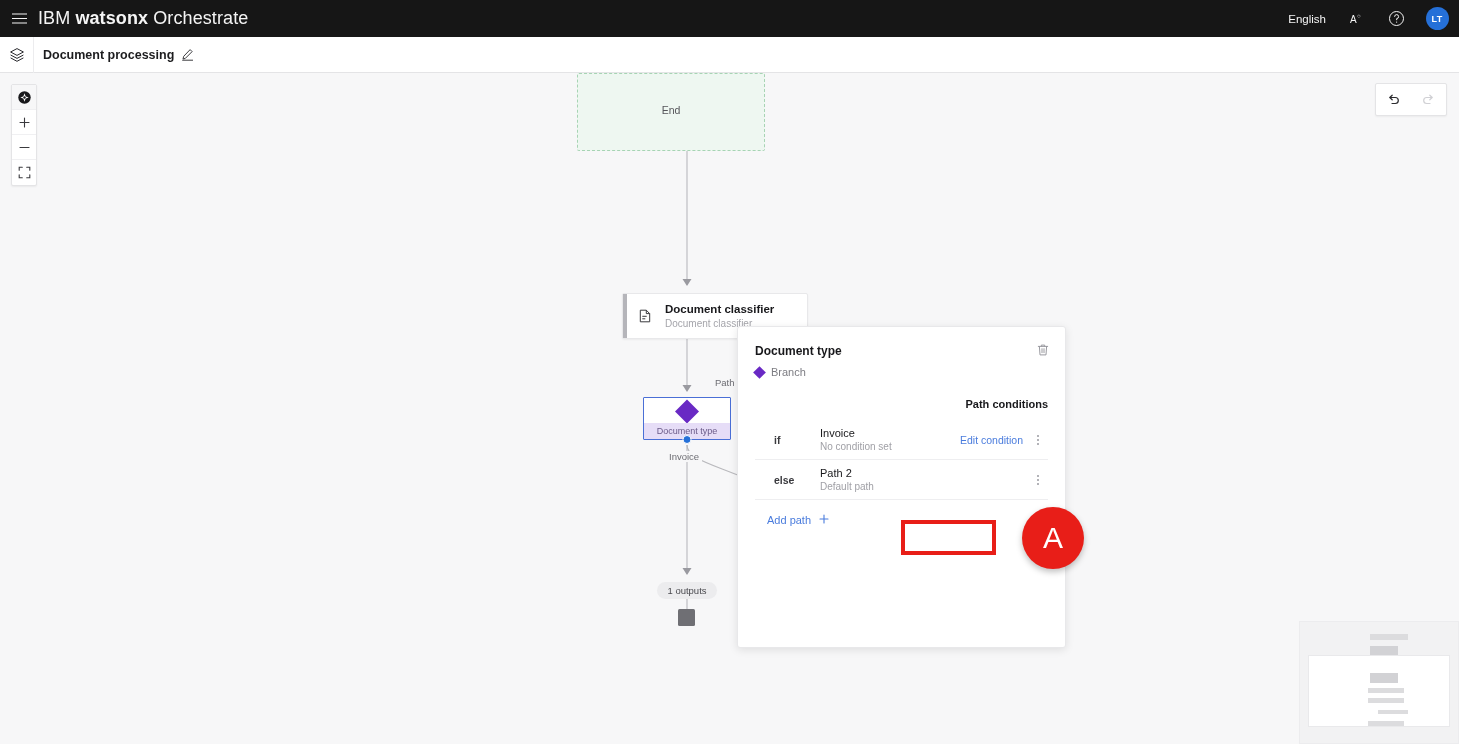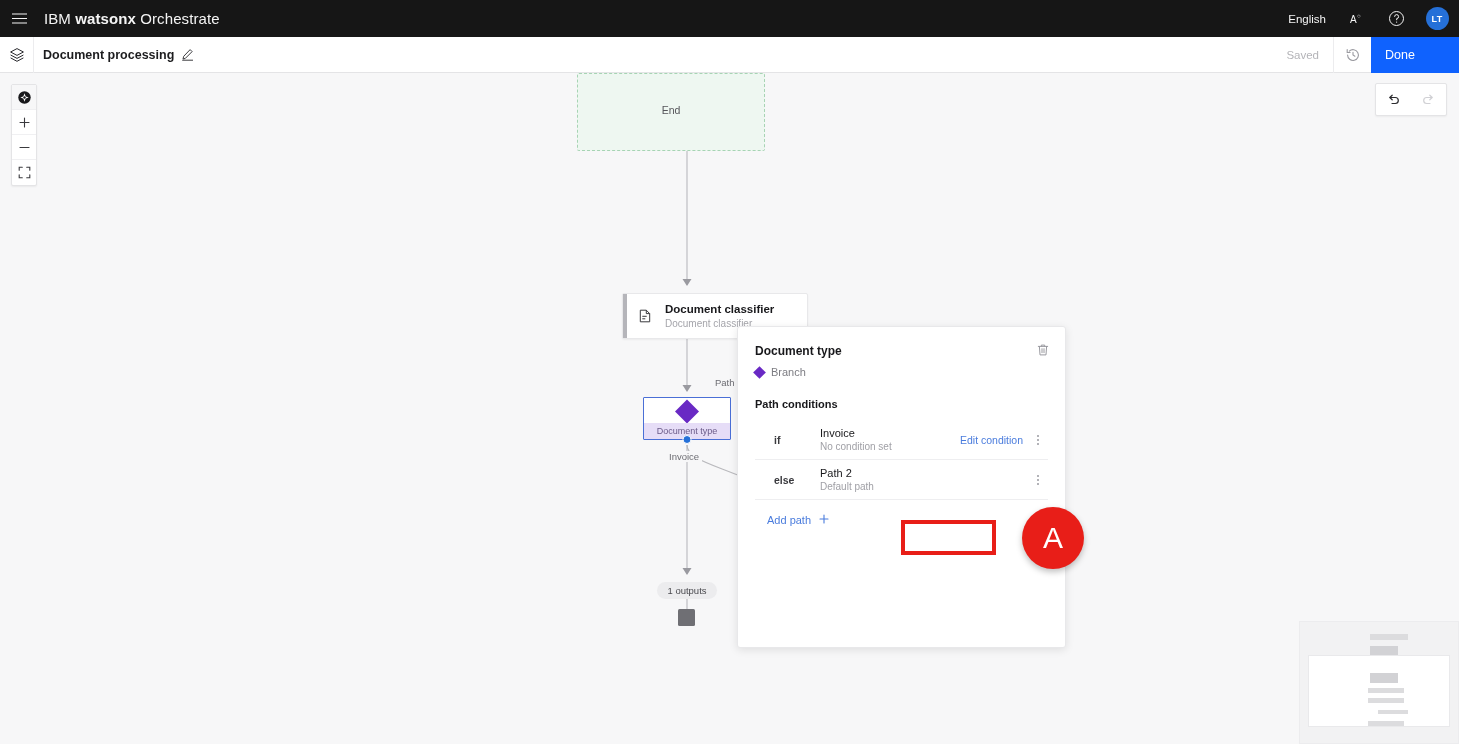--- a/index.html
+++ b/index.html
@@ -18,21 +18,21 @@
   }
   .hamburger {
     width: 38px; height: 37px; display: flex; align-items: center;
     justify-content: center; cursor: pointer;
   }
   .hamburger span {
     display: block; width: 15px; height: 1.6px; background: #f4f4f4;
     box-shadow: 0 -4.5px 0 #f4f4f4, 0 4.5px 0 #f4f4f4;
   }
   .brand {
-    color: #f4f4f4; font-size: 15px; margin-left: 6px;
+    color: #f4f4f4; font-size: 18px; 
     letter-spacing: .1px; white-space: nowrap;
   }
   .brand b { font-weight: 600; }
   .topbar-right {
     margin-left: auto; display: flex; align-items: center; height: 37px;
   }
   .lang {
     color: #f4f4f4; font-size: 11.5px; padding: 0 13px;
     cursor: pointer; white-space: nowrap;
   }
@@ -205,21 +205,21 @@
   .panel-subtype-label { font-size: 11px; color: #7c7c82; }
   .trash {
     position: absolute; right: 15px; top: 16px; cursor: pointer; color: #9a9aa0;
   }
   .panel-desc {
     padding: 0 17px; margin-top: 15px; font-size: 11.5px; color: #38383c;
     line-height: 15px;
   }
   .panel-sect {
     padding: 0 17px; margin-top: 20px; font-size: 11px;
-    font-weight: 700; color: #18181b;
+    font-weight: 700; color: #18181b; text-align: right;
   }
   .cond-list { margin-top: 10px; padding: 0 17px; }
   .cond-row {
     display: flex; align-items: center; height: 40px;
     border-bottom: 1px solid #eeeef0; position: relative;
   }
   .cond-kw {
     width: 46px; font-size: 10.5px; font-weight: 700; color: #3a3a3e; margin-left: 19px;
   }
   .cond-main { flex: 1; }
@@ -297,31 +297,20 @@
       </svg>
     </div>
     <div class="flow-title">
       <span>Document processing</span>
       <span class="pencil">
         <svg width="13" height="13" viewBox="0 0 13 13" fill="none" stroke="#3a3a3e" stroke-width="1" stroke-linecap="round" stroke-linejoin="round">
           <path d="M9.4 1.9 11.1 3.6 4.3 10.4 2 11l.6-2.3z"></path>
           <path d="M1.6 12.2h10"></path>
         </svg>
       </span>
-    </div>
-    <div class="subbar-right">
-      <div class="saved-label">Saved</div>
-      <div class="hist-btn">
-        <svg width="16" height="16" viewBox="0 0 16 16" fill="none" stroke="#9a9aa0" stroke-width="1.1" stroke-linecap="round">
-          <path d="M2.6 8a5.4 5.4 0 1 0 1.7-3.9"></path>
-          <path d="M2.2 2.6v2.9h2.9"></path>
-          <path d="M8 5.3V8l1.9 1.2"></path>
-        </svg>
-      </div>
-      <div class="done-btn">Done</div>
     </div>
   </div>
 
   <div class="canvas">
 
     <div class="zoom-tools">
       <div class="zt first">
         <svg width="15" height="15" viewBox="0 0 15 15">
           <circle cx="7.5" cy="7.5" r="6.2" fill="#18181b"></circle>
           <path d="M7.5 3.3 9 7.5l-1.5 4.2L6 7.5z" fill="#fff"></path>

